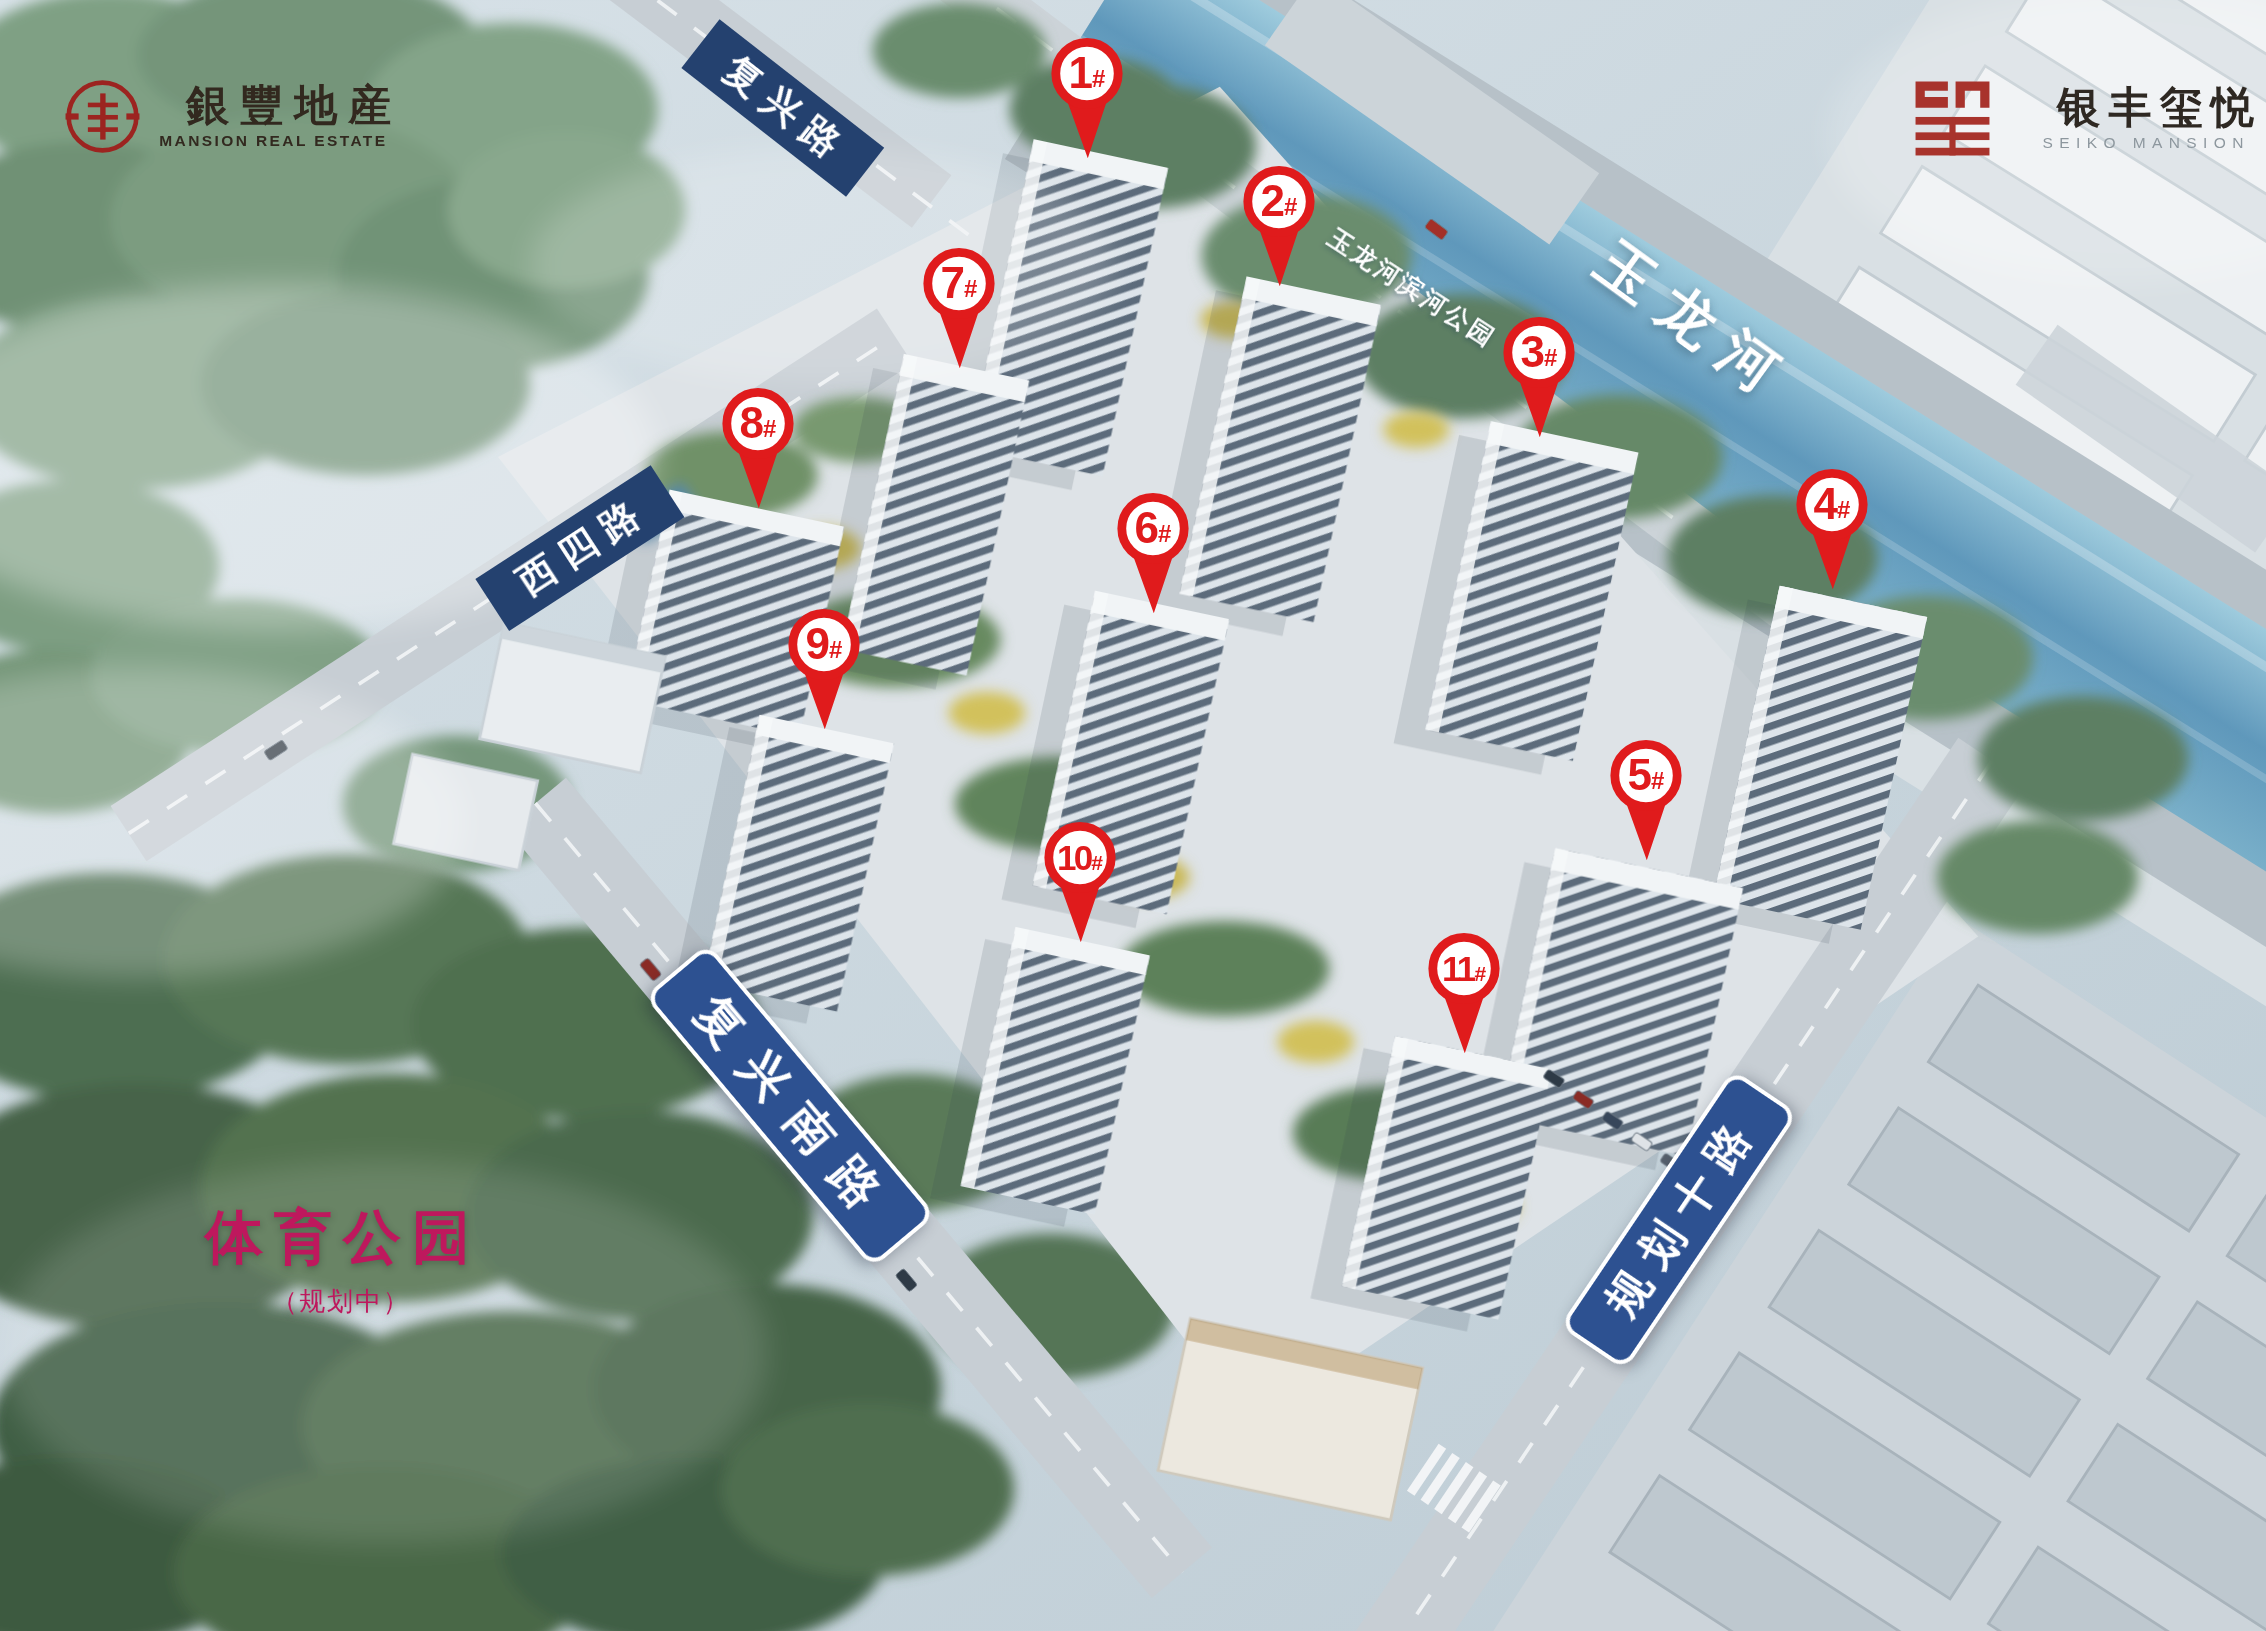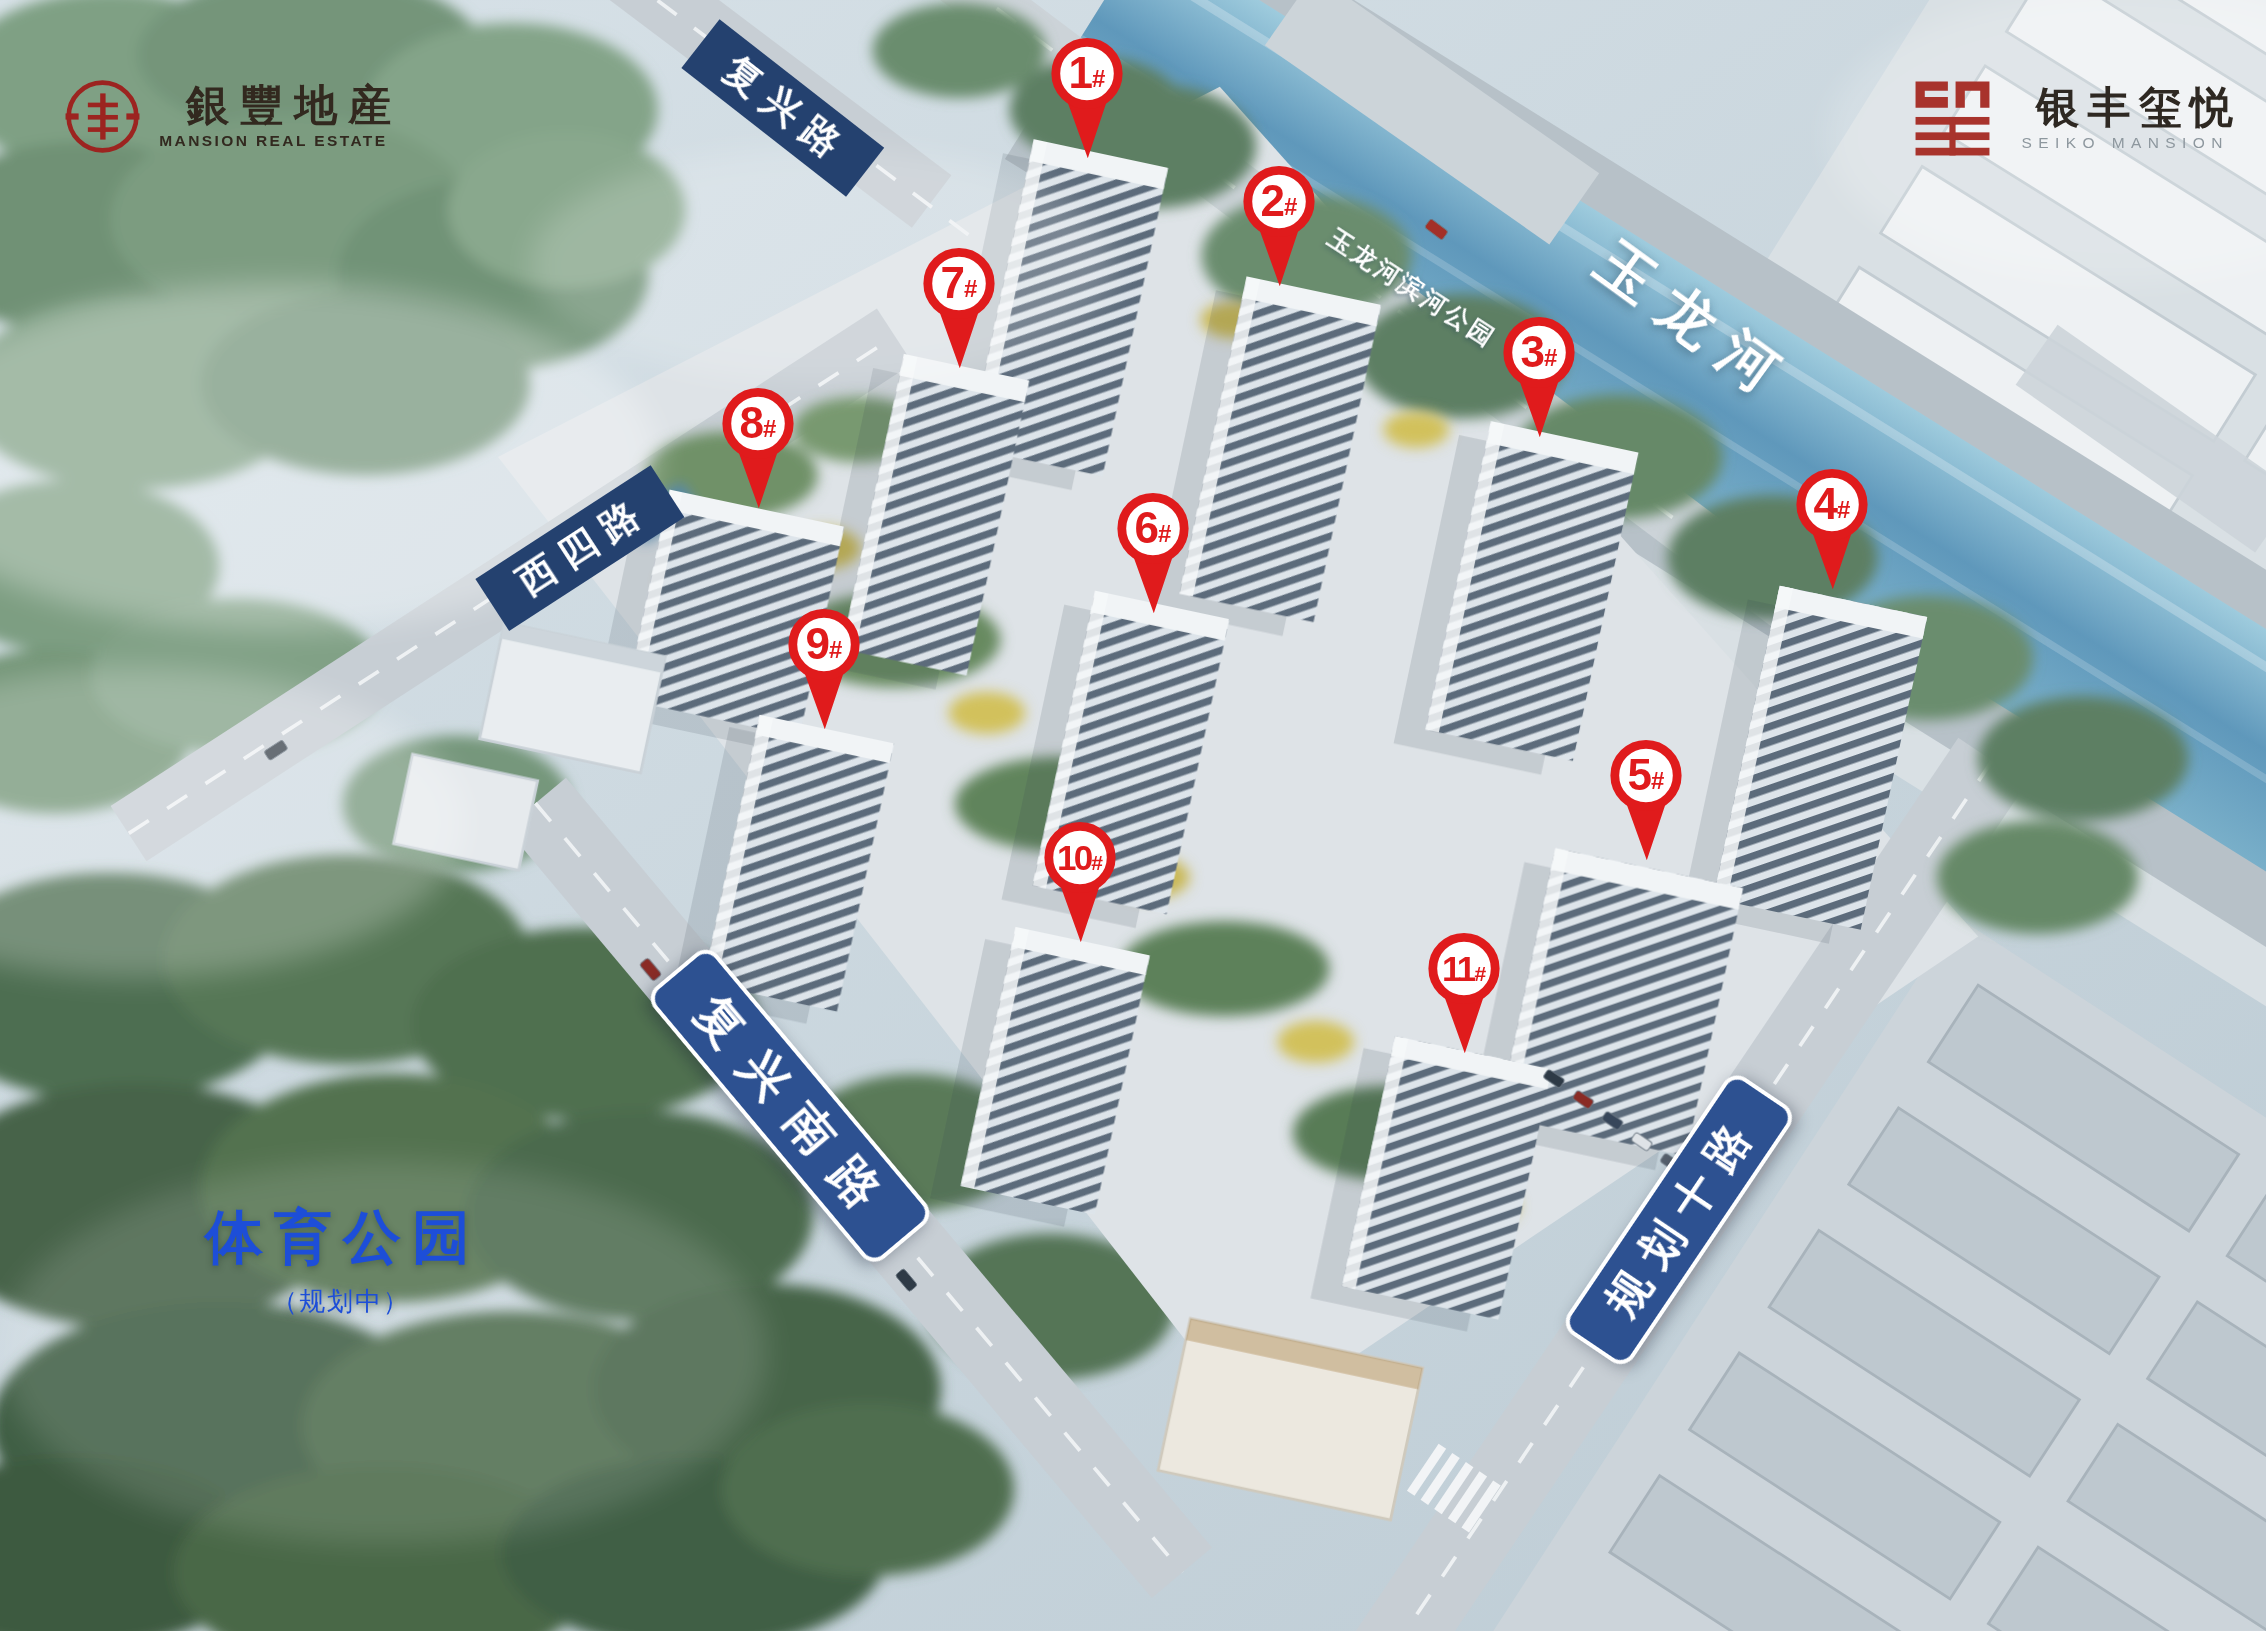--- a/index.html
+++ b/index.html
@@ -23,21 +23,21 @@
   }
   #lbl-fuxing-south{font-size:48px;letter-spacing:22px;}
   #lbl-guihua10{font-size:44px;letter-spacing:14.6px;}
   .water-label{
     position:absolute;z-index:3;color:#fff;font-weight:bold;white-space:nowrap;line-height:1;
     text-shadow:0 2.7px 9.1px rgba(30,60,80,.45);
   }
   #lbl-river{font-size:57px;letter-spacing:18.3px;}
   #lbl-riverside-park{font-size:25px;letter-spacing:2.7px;text-shadow:0 1.8px 5.5px rgba(30,60,80,.5);}
   
-  .park-text{position:absolute;z-index:3;color:#1d4ed8;font-weight:bold;text-align:left;white-space:nowrap;
+  .park-text{position:absolute;z-index:3;color:#be185d;font-weight:bold;text-align:left;white-space:nowrap;
     text-shadow:0 1.8px 7.3px rgba(20,40,25,.35);}
   #park-title{font-size:58px;letter-spacing:11px;}
   #park-sub{font-size:26px;letter-spacing:1.8px;font-weight:normal;}
   
   .pin{position:absolute;width:80px;height:137px;z-index:5;}
   .pin svg{position:absolute;left:0;top:0;width:80px;height:137px;}
   .pin-label{
     position:absolute;top:11px;left:0;width:80px;height:58px;
     display:flex;align-items:center;justify-content:center;
     color:#e01b1c;font-weight:bold;line-height:1;
@@ -476,21 +476,21 @@
       <rect x="31" y="48" width="39" height="6"></rect>
       <rect x="31" y="64" width="39" height="6"></rect>
     </g>
   </svg>
   <div class="txt">
     <span class="cn">銀豐地産</span>
     <span class="en">MANSION REAL ESTATE</span>
   </div>
 </div>
 
-<div id="logo-right" class="logo" style="left:1914px;top:80px;">
+<div id="logo-right" class="logo" style="left:1914px;top:80px;gap:21px;">
   <svg class="mark" width="77" height="77" viewBox="0 0 100 100">
     <g fill="#a8332c">
       <path d="M2,2 h42 v12 h-30 v8 h30 v14 h-42 z"></path>
       <path d="M54,2 h44 v34 h-12 v-22 h-20 v22 h-12 z"></path>
       <rect x="2" y="48" width="96" height="10"></rect>
       <rect x="2" y="68" width="96" height="10"></rect>
       <rect x="2" y="88" width="96" height="10"></rect>
       <rect x="46" y="48" width="8" height="50"></rect>
     </g>
   </svg>

